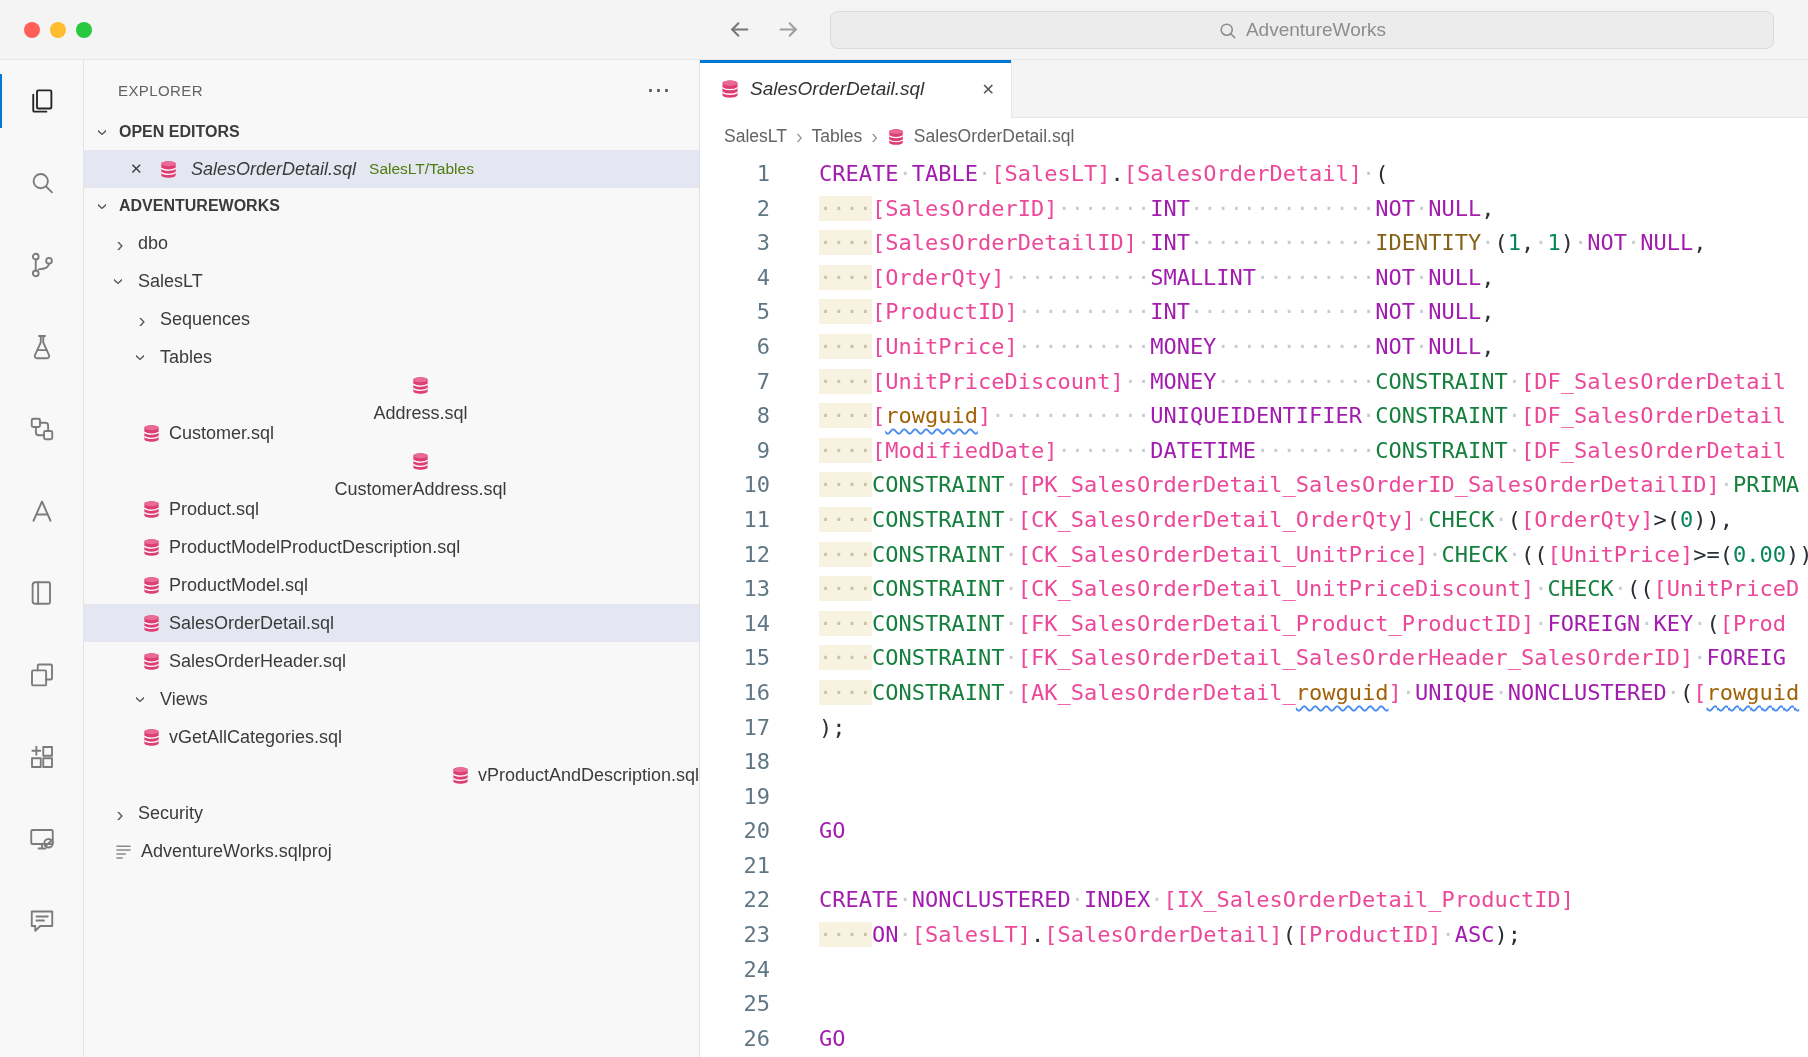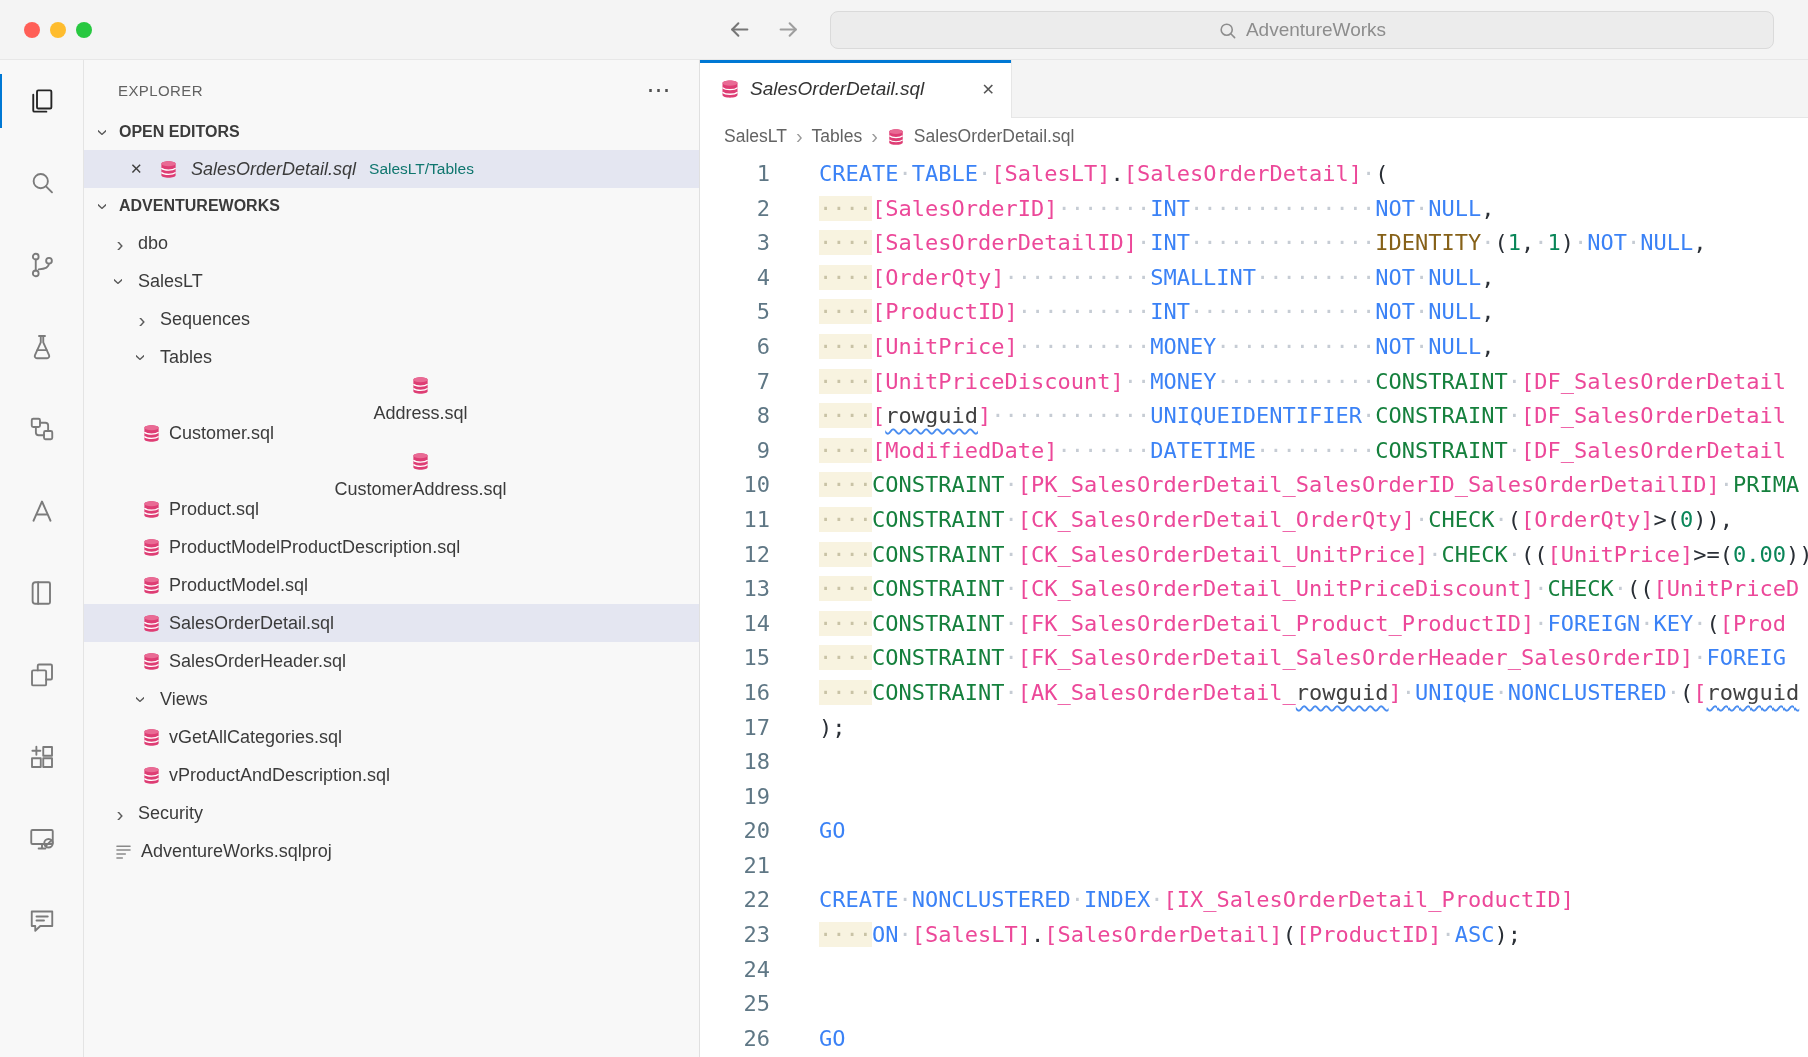--- a/index.html
+++ b/index.html
@@ -25,21 +25,21 @@
   
   .sidebar { position:absolute; top:60px; left:84px; width:616px; bottom:0; background:#f8f8f8; border-right:1px solid #e0e0e0; overflow:hidden; }
   .sb-title { height:54px; display:flex; align-items:center; justify-content:space-between; padding:6px 28px 0 34px; color:#616161; font-size:15px; letter-spacing:.4px; }
   .sb-more { font-size:24px; color:#4f4f4f; line-height:1; cursor:default; }
   .sb-header { height:36px; display:flex; align-items:center; padding-left:10px; gap:5px; font-weight:700; font-size:16px; color:#3b3b3b; }
   .chev { display:inline-block; width:20px; text-align:center; font-size:21px; color:#5a5a5a; line-height:1; font-weight:400; }
   .chev.open { transform:rotate(90deg); }
   .oe-row { height:38px; display:flex; align-items:center; padding-left:46px; gap:13px; font-size:18px; }
   .oe-close { font-size:15px; color:#3f3f3f; width:16px; }
   .oe-name { font-style:italic; color:#3b3b3b; }
-  .oe-desc { color:#0f766e; font-size:15.5px; }
+  .oe-desc { color:#4d7c0f; font-size:15.5px; }
   .sel { background:#e4e6f1; }
   .trow { height:38px; display:flex; align-items:center; gap:8px; font-size:18px; color:#3b3b3b; }
   .trow .lbl { white-space:nowrap; }
   .icn { display:inline-flex; align-items:center; }
   .trow .icn svg { width:19px; height:19px; }
   .oe-row .icn svg { width:19px; height:19px; }
 
   
   .editor { position:absolute; top:60px; left:700px; right:0; bottom:0; background:#fff; }
   .tabs { height:58px; background:#f4f4f4; border-bottom:1px solid #e6e6e6; display:flex; }
@@ -51,29 +51,29 @@
   .crumbs { height:37px; display:flex; align-items:center; padding-left:24px; gap:9px; font-size:17.5px; color:#636363; }
   .crumb { white-space:nowrap; }
   .crumb-sep { color:#9a9a9a; font-size:20px; }
   .crumbs .icn svg { width:18px; height:18px; }
 
   .code { font-family:"DejaVu Sans Mono","Liberation Mono",monospace; font-size:22px; line-height:34.6px; padding-top:2px; overflow:hidden; white-space:pre; }
   .cl { height:34.6px; position:relative; }
   .ln { position:absolute; left:0; top:0; width:70px; text-align:right; color:#5f7785; }
   .lt { display:block; margin-left:119px; }
 
-  .tk-k { color:#3b82f6; }
+  .tk-k { color:#a21caf; }
   .tk-m { color:#15803d; }
   .tk-f { color:#866118; }
   .tk-n { color:#098658; }
   .tk-i { color:#ec4899; }
   .tk-p { color:#2a2f36; }
   .tk-w { color:#c6ccd4; }
   .tk-wi { color:#c9c3a6; background:#f8f3e0; }
-  .tk-q { color:#404040; text-decoration-line:underline; text-decoration-style:wavy; text-decoration-color:#4a8df0; text-decoration-thickness:1.5px; text-underline-offset:4.5px; }
+  .tk-q { color:#a16207; text-decoration-line:underline; text-decoration-style:wavy; text-decoration-color:#4a8df0; text-decoration-thickness:1.5px; text-underline-offset:4.5px; }
 </style>
 </head>
 <body>
 
 <div class="titlebar">
   <div class="traffic">
     <span class="tl red"></span>
     <span class="tl yellow"></span>
     <span class="tl green"></span>
   </div>
@@ -343,21 +343,21 @@
         <span class="icn">
           <svg viewBox="0 0 16 16">
             <path fill="#DE3D74" d="M8 1.1c3.3 0 6 .95 6 2.12v9.56c0 1.17-2.7 2.12-6 2.12s-6-.95-6-2.12V3.22C2 2.05 4.7 1.1 8 1.1z"></path>
             <ellipse cx="8" cy="3.25" rx="6" ry="2.1" fill="#E96A94"></ellipse>
             <path d="M2 6.9c1.2 1.05 3.4 1.65 6 1.65s4.8-.6 6-1.65" fill="none" stroke="#fff" stroke-width="1.05"></path>
             <path d="M2 10.55c1.2 1.05 3.4 1.65 6 1.65s4.8-.6 6-1.65" fill="none" stroke="#fff" stroke-width="1.05"></path>
           </svg>
         </span>
         <span class="lbl">vGetAllCategories.sql</span>
       </div>
-      <div class="trow" style="padding-left: 58px;">
+      <div class="trow" style="padding-left: 58px; justify-content: flex-end;">
         <span class="icn">
           <svg viewBox="0 0 16 16">
             <path fill="#DE3D74" d="M8 1.1c3.3 0 6 .95 6 2.12v9.56c0 1.17-2.7 2.12-6 2.12s-6-.95-6-2.12V3.22C2 2.05 4.7 1.1 8 1.1z"></path>
             <ellipse cx="8" cy="3.25" rx="6" ry="2.1" fill="#E96A94"></ellipse>
             <path d="M2 6.9c1.2 1.05 3.4 1.65 6 1.65s4.8-.6 6-1.65" fill="none" stroke="#fff" stroke-width="1.05"></path>
             <path d="M2 10.55c1.2 1.05 3.4 1.65 6 1.65s4.8-.6 6-1.65" fill="none" stroke="#fff" stroke-width="1.05"></path>
           </svg>
         </span>
         <span class="lbl">vProductAndDescription.sql</span>
       </div>

